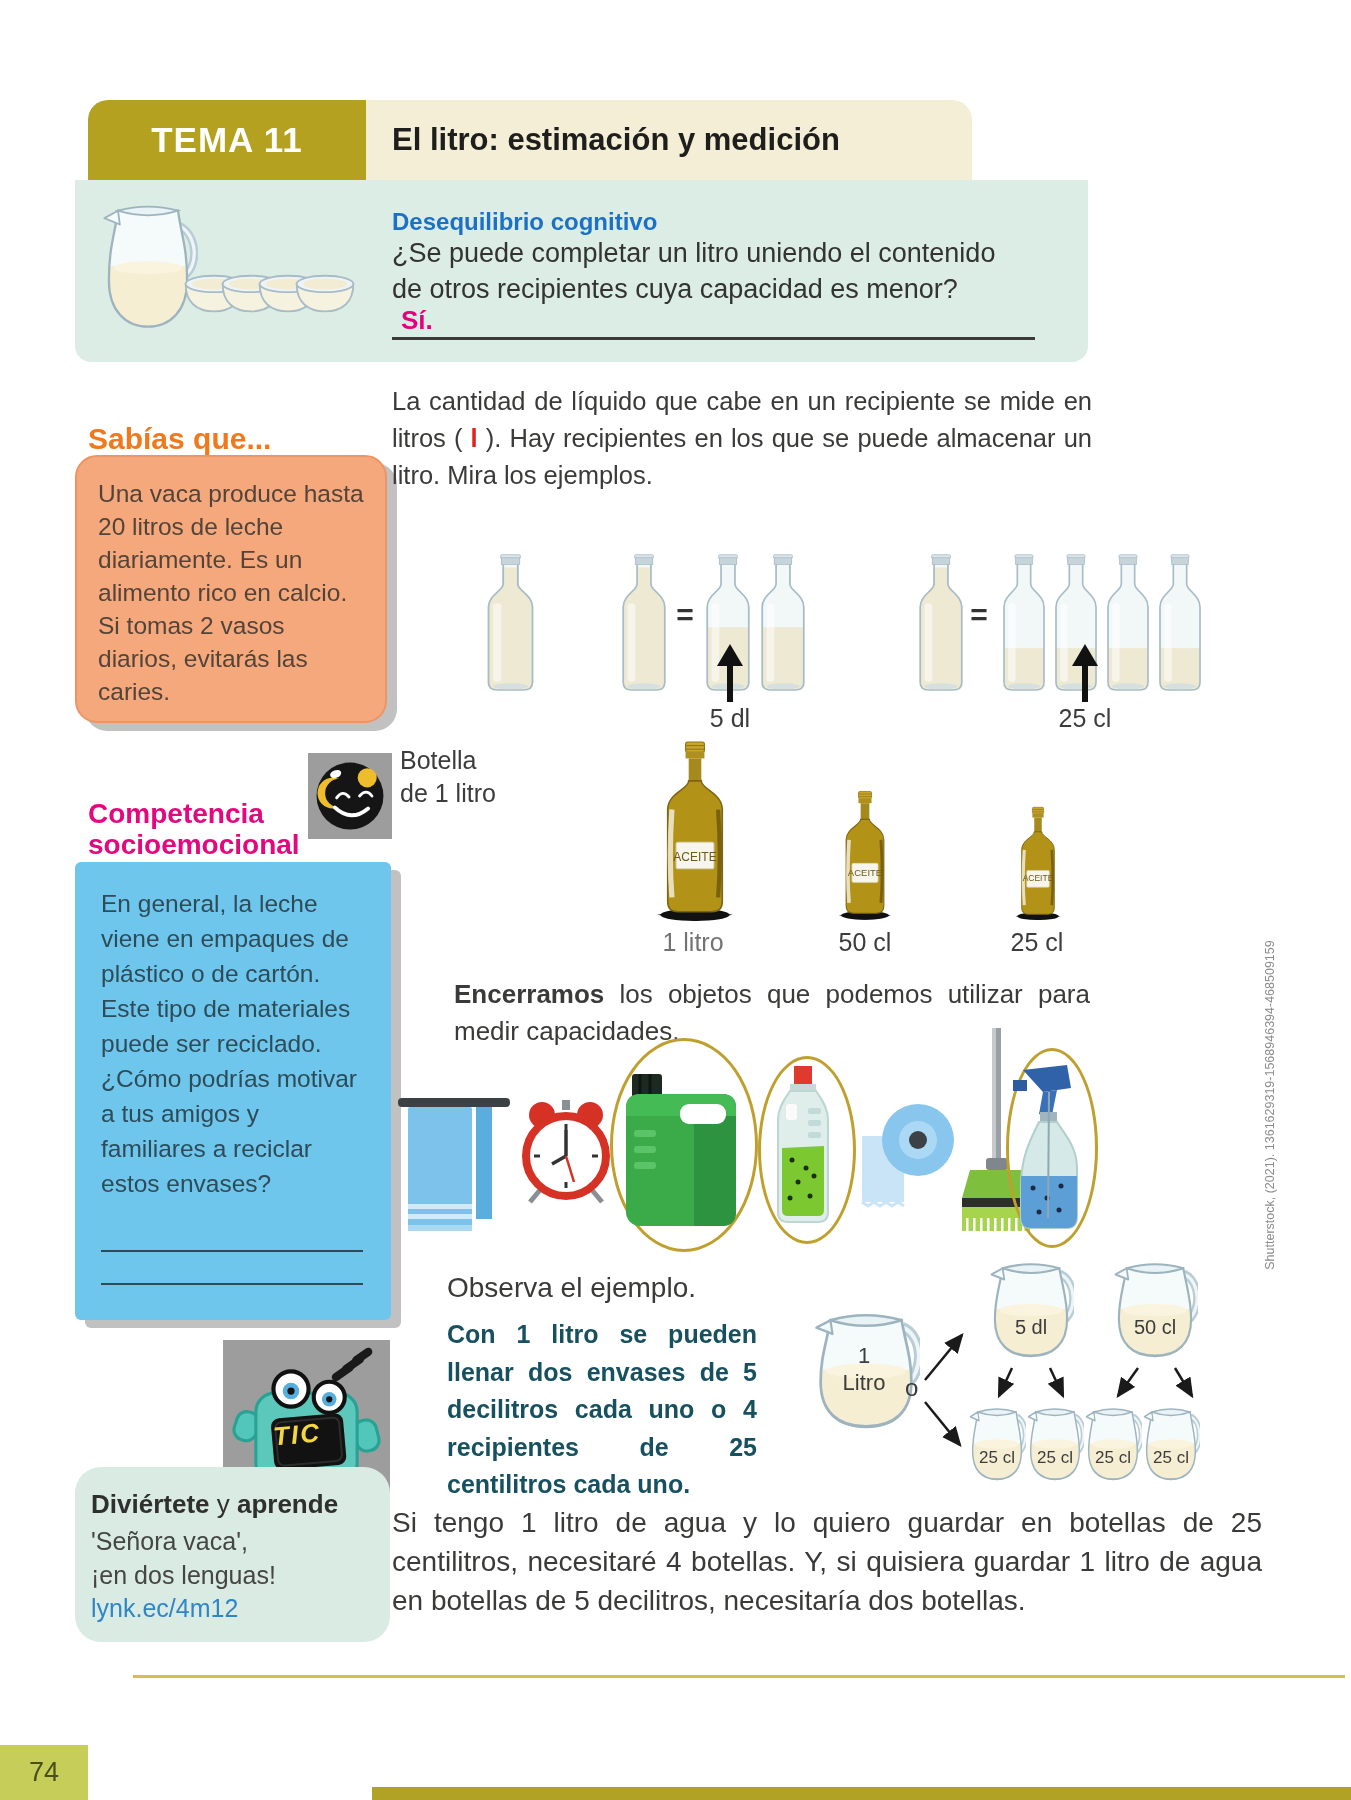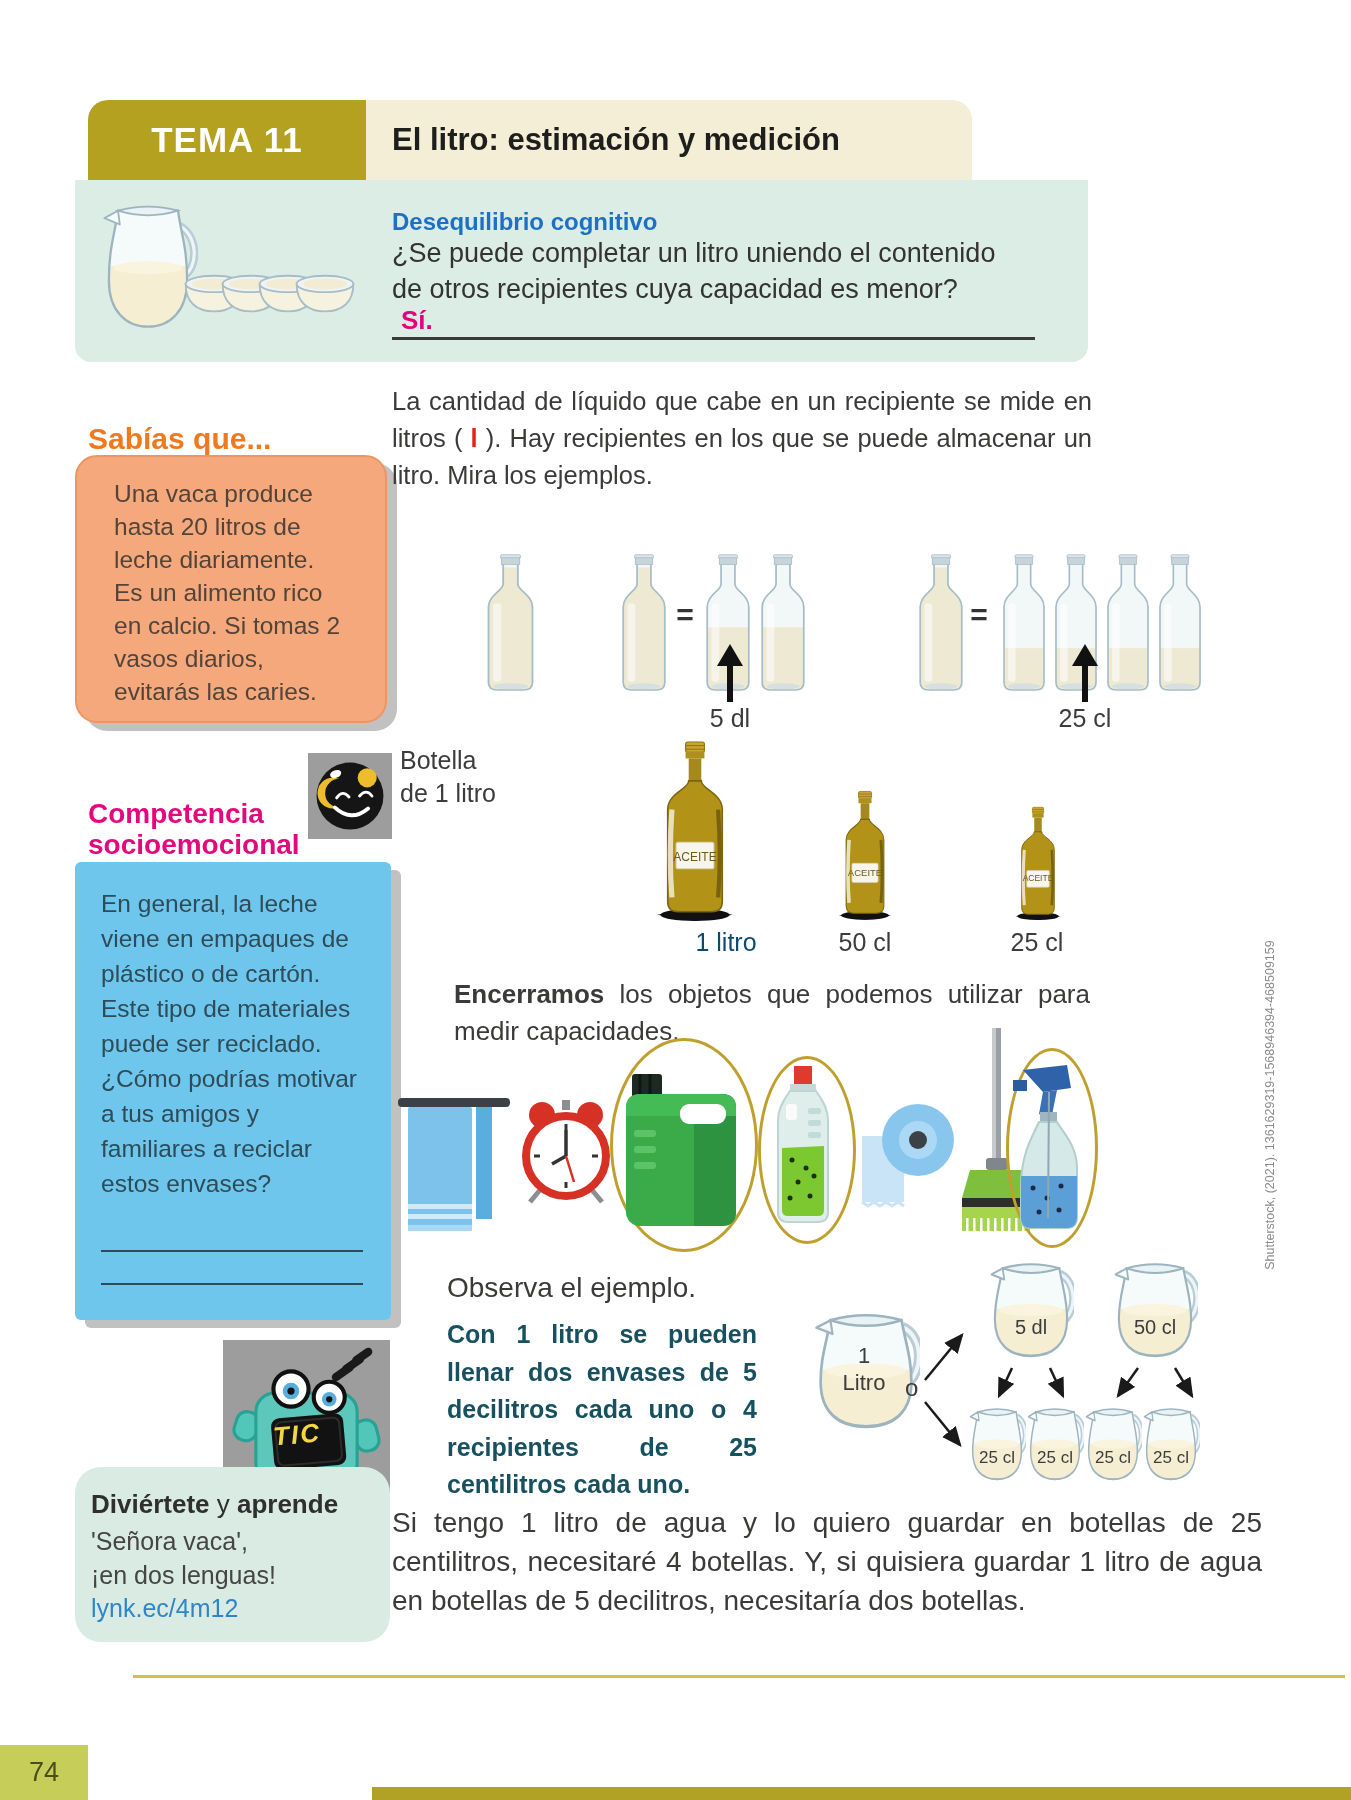--- a/index.html
+++ b/index.html
@@ -281,21 +281,21 @@
 <svg class="abs" style="left:293px;top:272px" width="64" height="44" viewBox="0 0 70 46">
       <use href="#bowl"></use>
     </svg>
 <div class="abs" style="left:392px;top:208px;font-size:24px;font-weight:bold;color:#1c71c7;">Desequilibrio cognitivo</div>
 <div class="abs" style="left:392px;top:274px;font-size:27px;color:#333331;">de otros recipientes cuya capacidad es menor?</div>
 <div class="abs" style="left:392px;top:238px;font-size:27px;color:#333331;">¿Se puede completar un litro uniendo el contenido</div>
 <div class="abs" style="left:401px;top:305px;font-size:26px;font-weight:bold;color:#e6007e;">Sí.</div>
 <div class="abs" style="left:392px;top:337px;width:643px;height:2.5px;background:#3a3a3a;"></div>
 
 <div class="abs" style="left:88px;top:422px;font-size:30px;font-weight:bold;color:#f0791e;">Sabías que...</div>
-<div class="abs" style="left:75px;top:455px;width:312px;height:268px;background:#f4a87c;border:2px solid #ee9464;border-radius:22px;box-shadow:10px 8px 0 #c1c1c1;box-sizing:border-box;padding:20px 37px;">
+<div class="abs" style="left:75px;top:455px;width:312px;height:268px;background:#f4a87c;border:2px solid #ee9464;border-radius:22px;box-shadow:10px 8px 0 #c1c1c1;box-sizing:border-box;padding:20px 21px;">
   <div style="font-size:24.5px;line-height:33px;color:#53443a;">Una vaca produce hasta 20 litros de leche diariamente. Es un alimento rico en calcio. Si tomas 2 vasos diarios, evitarás las caries.</div>
 </div>
 
 <div class="abs" style="left:308px;top:753px;width:84px;height:86px;background:#9d9d9d;">
   <svg width="84" height="86" viewBox="0 0 84 90">
         <use href="#smiley"></use>
       </svg>
 </div>
 <div class="abs" style="left:88px;top:798px;font-size:28px;font-weight:bold;color:#e5077e;line-height:31px;">
   <div>Competencia</div>
@@ -373,21 +373,21 @@
     </svg>
 <svg class="abs" style="left:836px;top:790px" width="58" height="132" viewBox="0 0 80 180" preserveAspectRatio="none">
       <use href="#oilBottle"></use>
     </svg>
 <svg class="abs" style="left:1013px;top:806px" width="50" height="116" viewBox="0 0 80 180" preserveAspectRatio="none">
       <use href="#oilBottle"></use>
     </svg>
 <span class="abs ctr" style="left:665px;top:850px;width:60px;font-size:12px;color:#6b5a1a;">ACEITE</span>
 <span class="abs ctr" style="left:838px;top:867px;width:54px;font-size:9.5px;color:#6b5a1a;">ACEITE</span>
 <span class="abs ctr" style="left:1013px;top:873px;width:50px;font-size:8.5px;color:#6b5a1a;">ACEITE</span>
-<span class="abs ctr" style="left:681px;top:928px;width:90px;font-size:25px;color:#0c4a6e;text-align:center;">1 litro</span>
+<span class="abs ctr" style="left:648px;top:928px;width:90px;font-size:25px;color:#737373;text-align:center;">1 litro</span>
 <span class="abs ctr" style="left:820px;top:928px;width:90px;font-size:25px;color:#3c3c3c;">50 cl</span>
 <span class="abs ctr" style="left:992px;top:928px;width:90px;font-size:25px;color:#3c3c3c;">25 cl</span>
 
 <p class="abs jtxt" style="left:450px;top:972px;width:636px;margin:4px;font-size:26px;line-height:37px;color:#3a3a38;">
   <span class="bold">Encerramos</span><span> los objetos que podemos utilizar para medir capacidades.</span>
 </p>
 
 <svg class="abs" style="left:398px;top:1088px" width="112" height="155" viewBox="0 0 112 155">
       <use href="#towel"></use>
     </svg>

